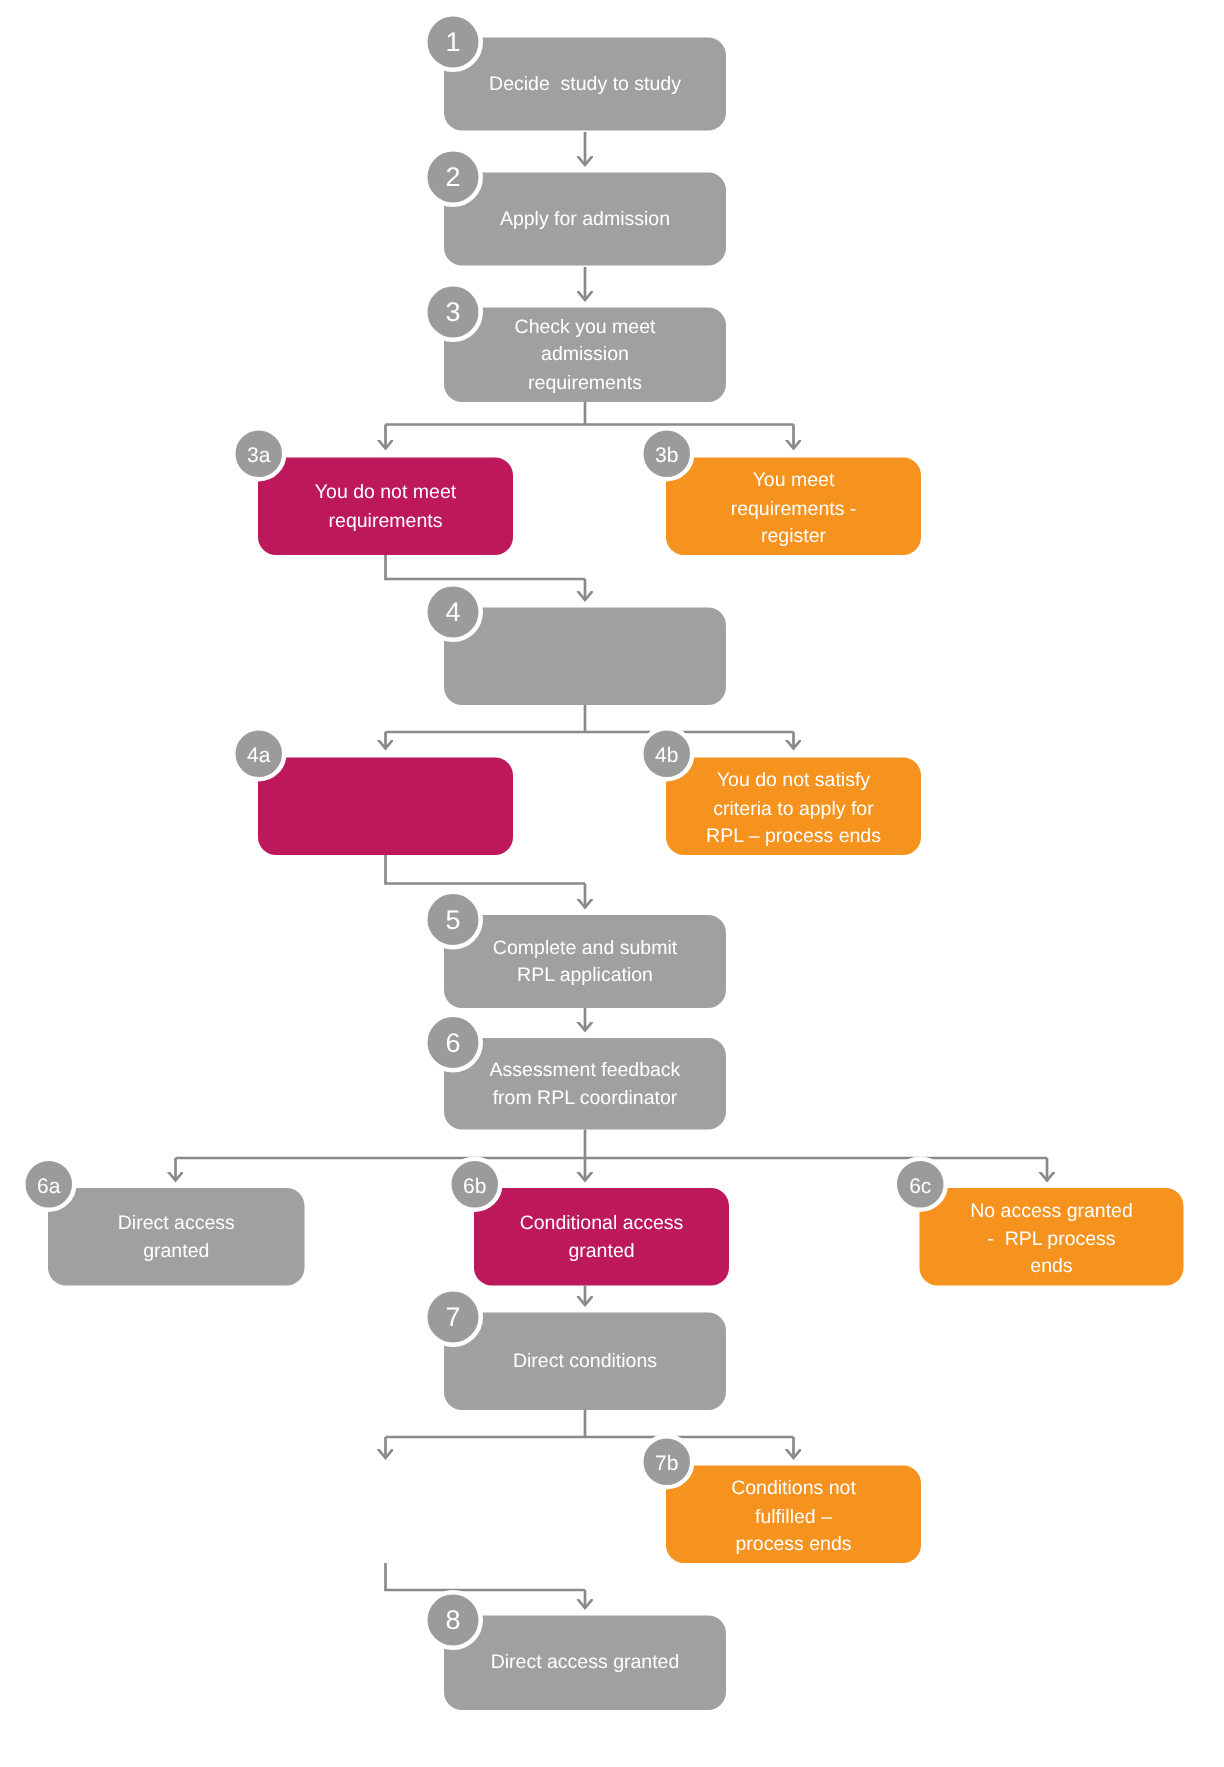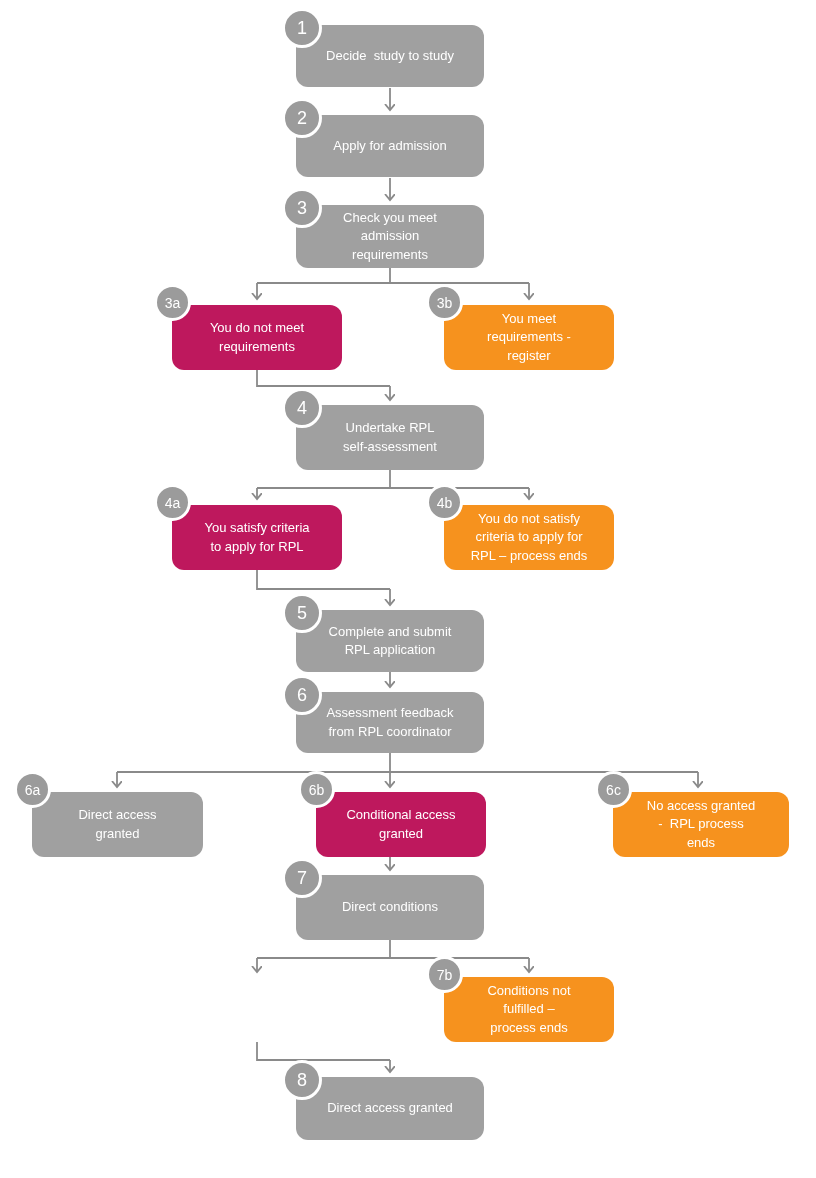--- a/index.html
+++ b/index.html
@@ -13,21 +13,21 @@
   .node {
     position:absolute; border-radius:12px;
     display:flex; align-items:center; justify-content:center;
     text-align:center; color:#ffffff;
   }
   .node .label {
     white-space:pre-wrap; font-size:13px; line-height:1.4; padding:4px 12px;
   }
   .gray   { background:#a0a0a0; }
   .navy   { background:#be185d; }
-  .orange { background:#f6921e; }
+  .orange { background:#f6921e;align-items:flex-end; }
 
   .badge {
     position:absolute; z-index:2;
     display:flex; align-items:center; justify-content:center;
     background:#9b9b9b; color:#ffffff;
     border:3px solid #ffffff; border-radius:50%;
     box-sizing:border-box;
   }
   .badge.num { width:40px; height:40px; left:-14px; top:-17px; font-size:18px; }
   .badge.sub { width:37px; height:37px; left:-18px; top:-21px; font-size:14px; }
@@ -95,28 +95,24 @@
 
   <div class="node orange" style="left:444px;top:305px;width:170px;height:65px">
     <div class="badge sub">3b</div>
     <div class="label">You meet
 requirements -
 register</div>
   </div>
 
   <div class="node gray" style="left:296px;top:405px;width:188px;height:65px">
     <div class="badge num">4</div>
-    <div class="label">Undertake RPL
-self-assessment</div>
   </div>
 
   <div class="node navy" style="left:172px;top:505px;width:170px;height:65px">
     <div class="badge sub">4a</div>
-    <div class="label">You satisfy criteria
-to apply for RPL</div>
   </div>
 
   <div class="node orange" style="left:444px;top:505px;width:170px;height:65px">
     <div class="badge sub">4b</div>
     <div class="label">You do not satisfy
 criteria to apply for
 RPL – process ends</div>
   </div>
 
   <div class="node gray" style="left:296px;top:610px;width:188px;height:62px">

